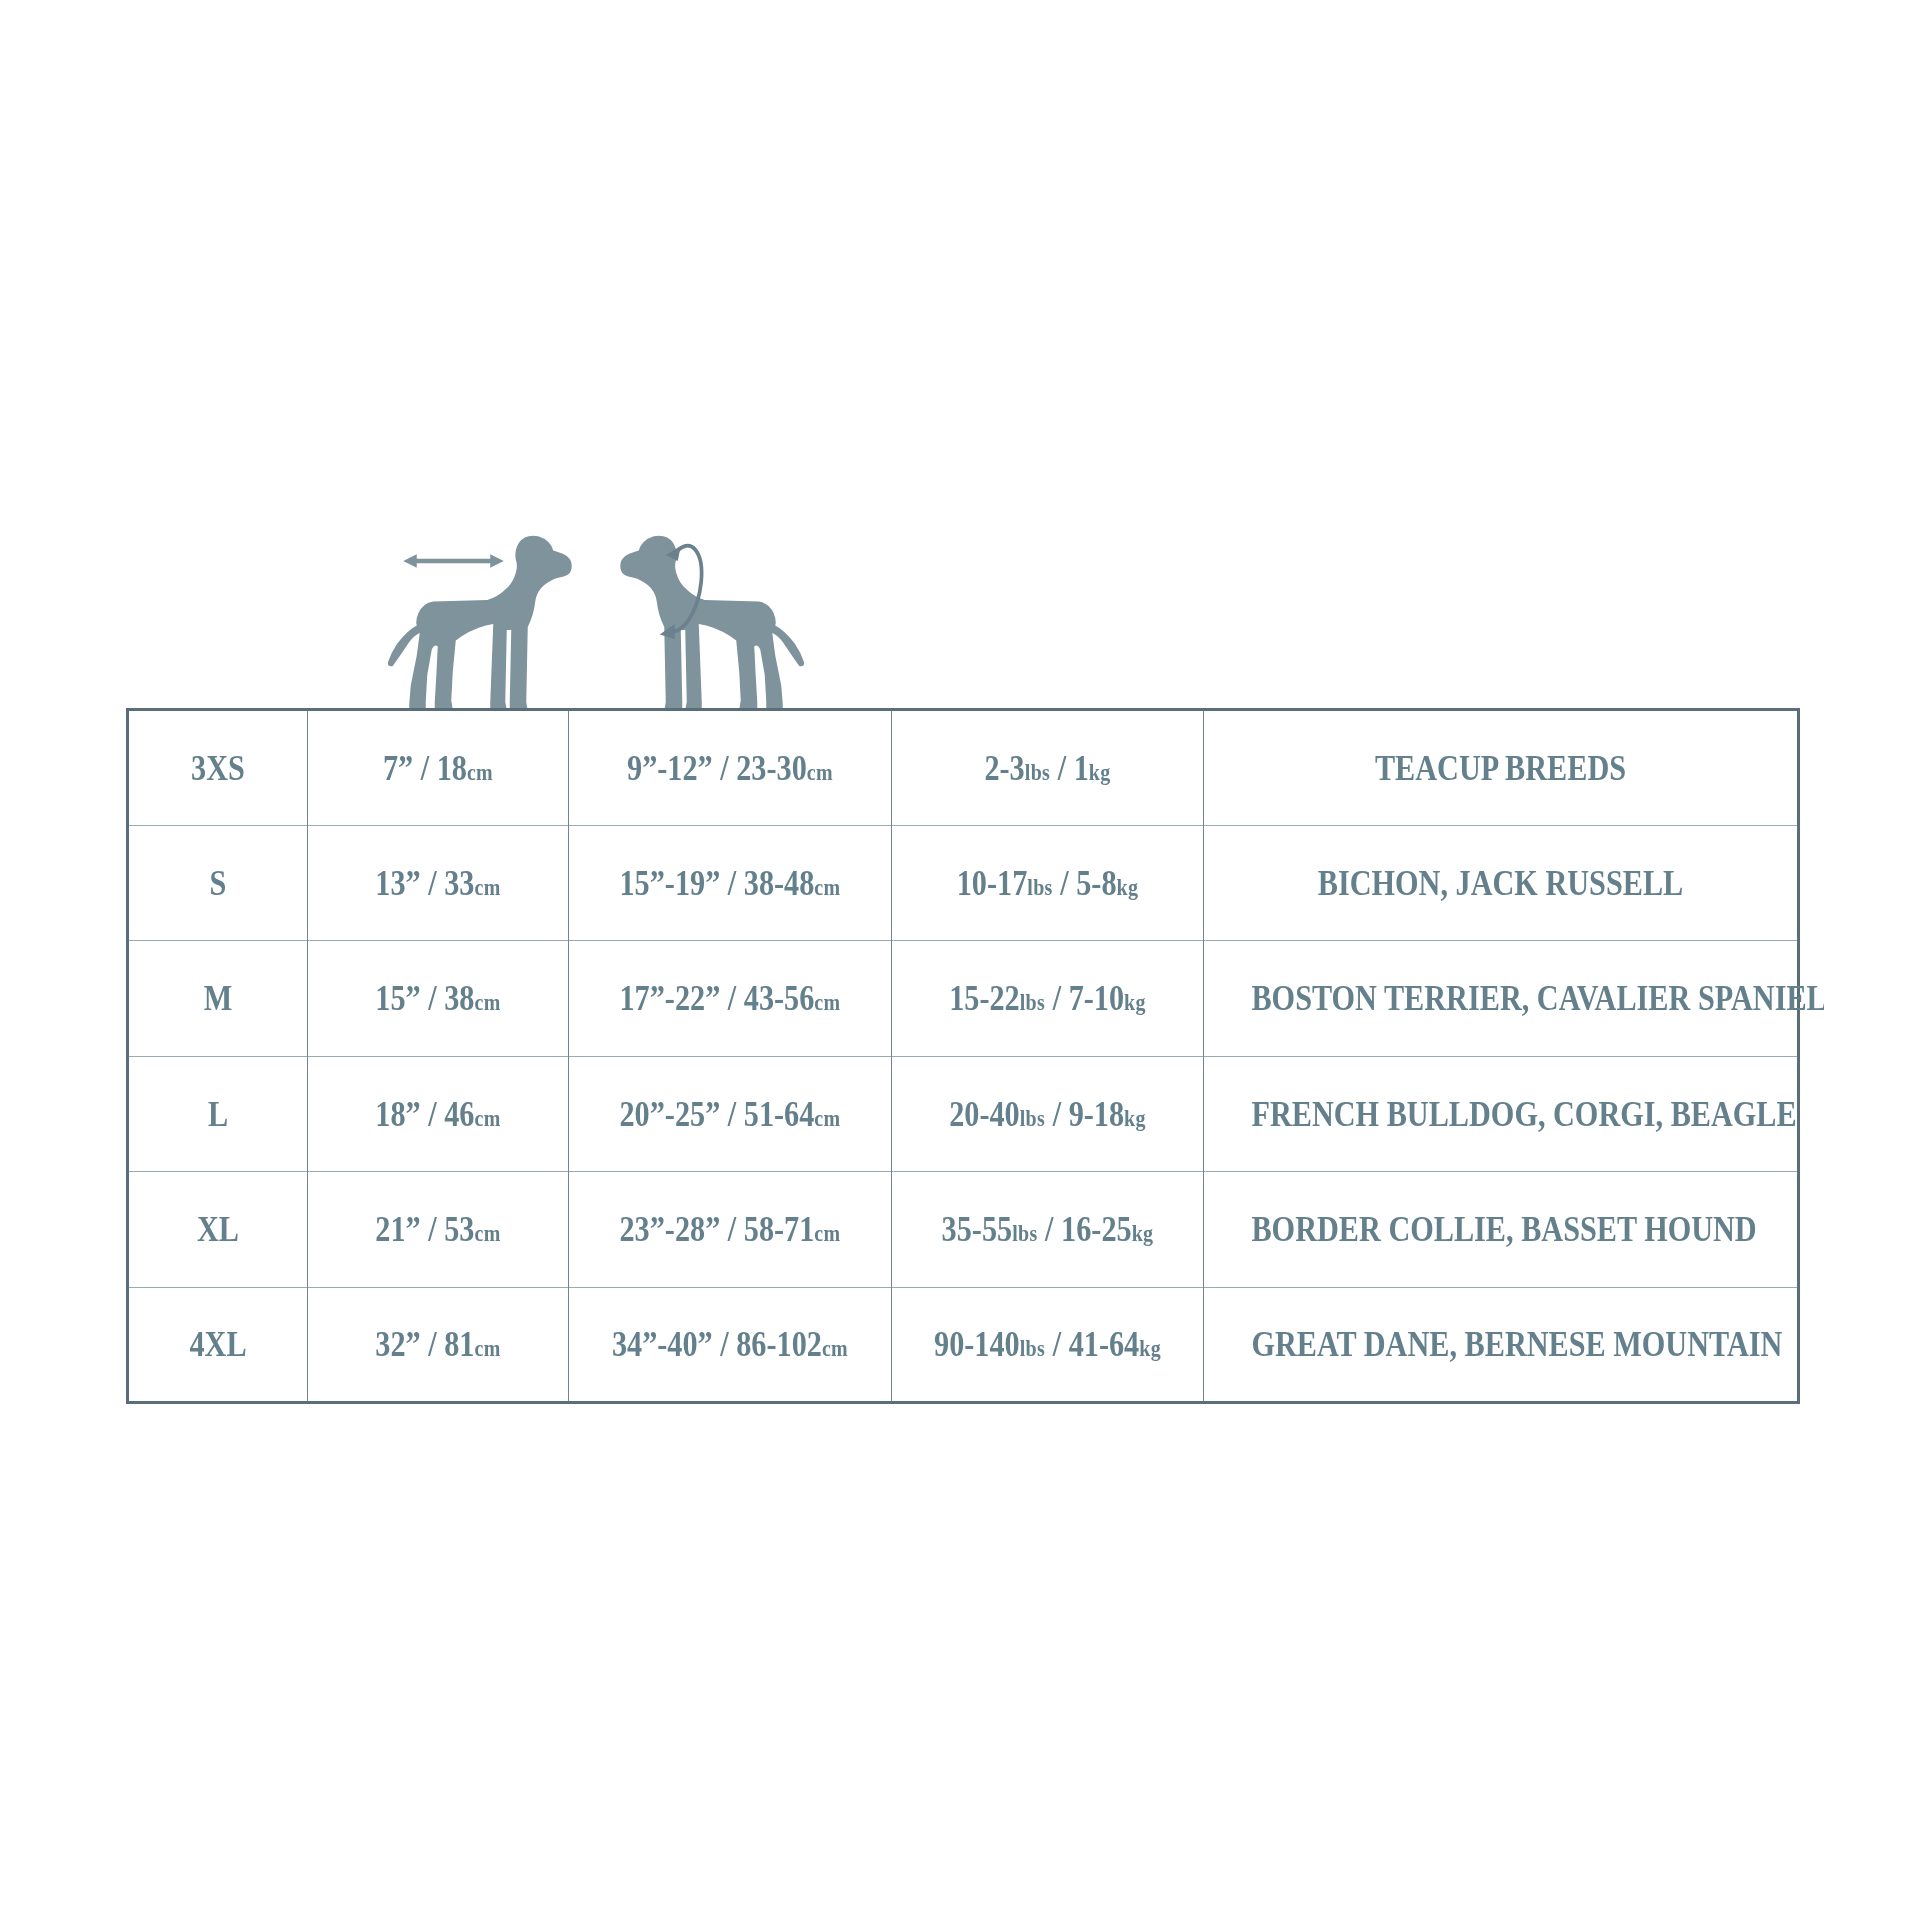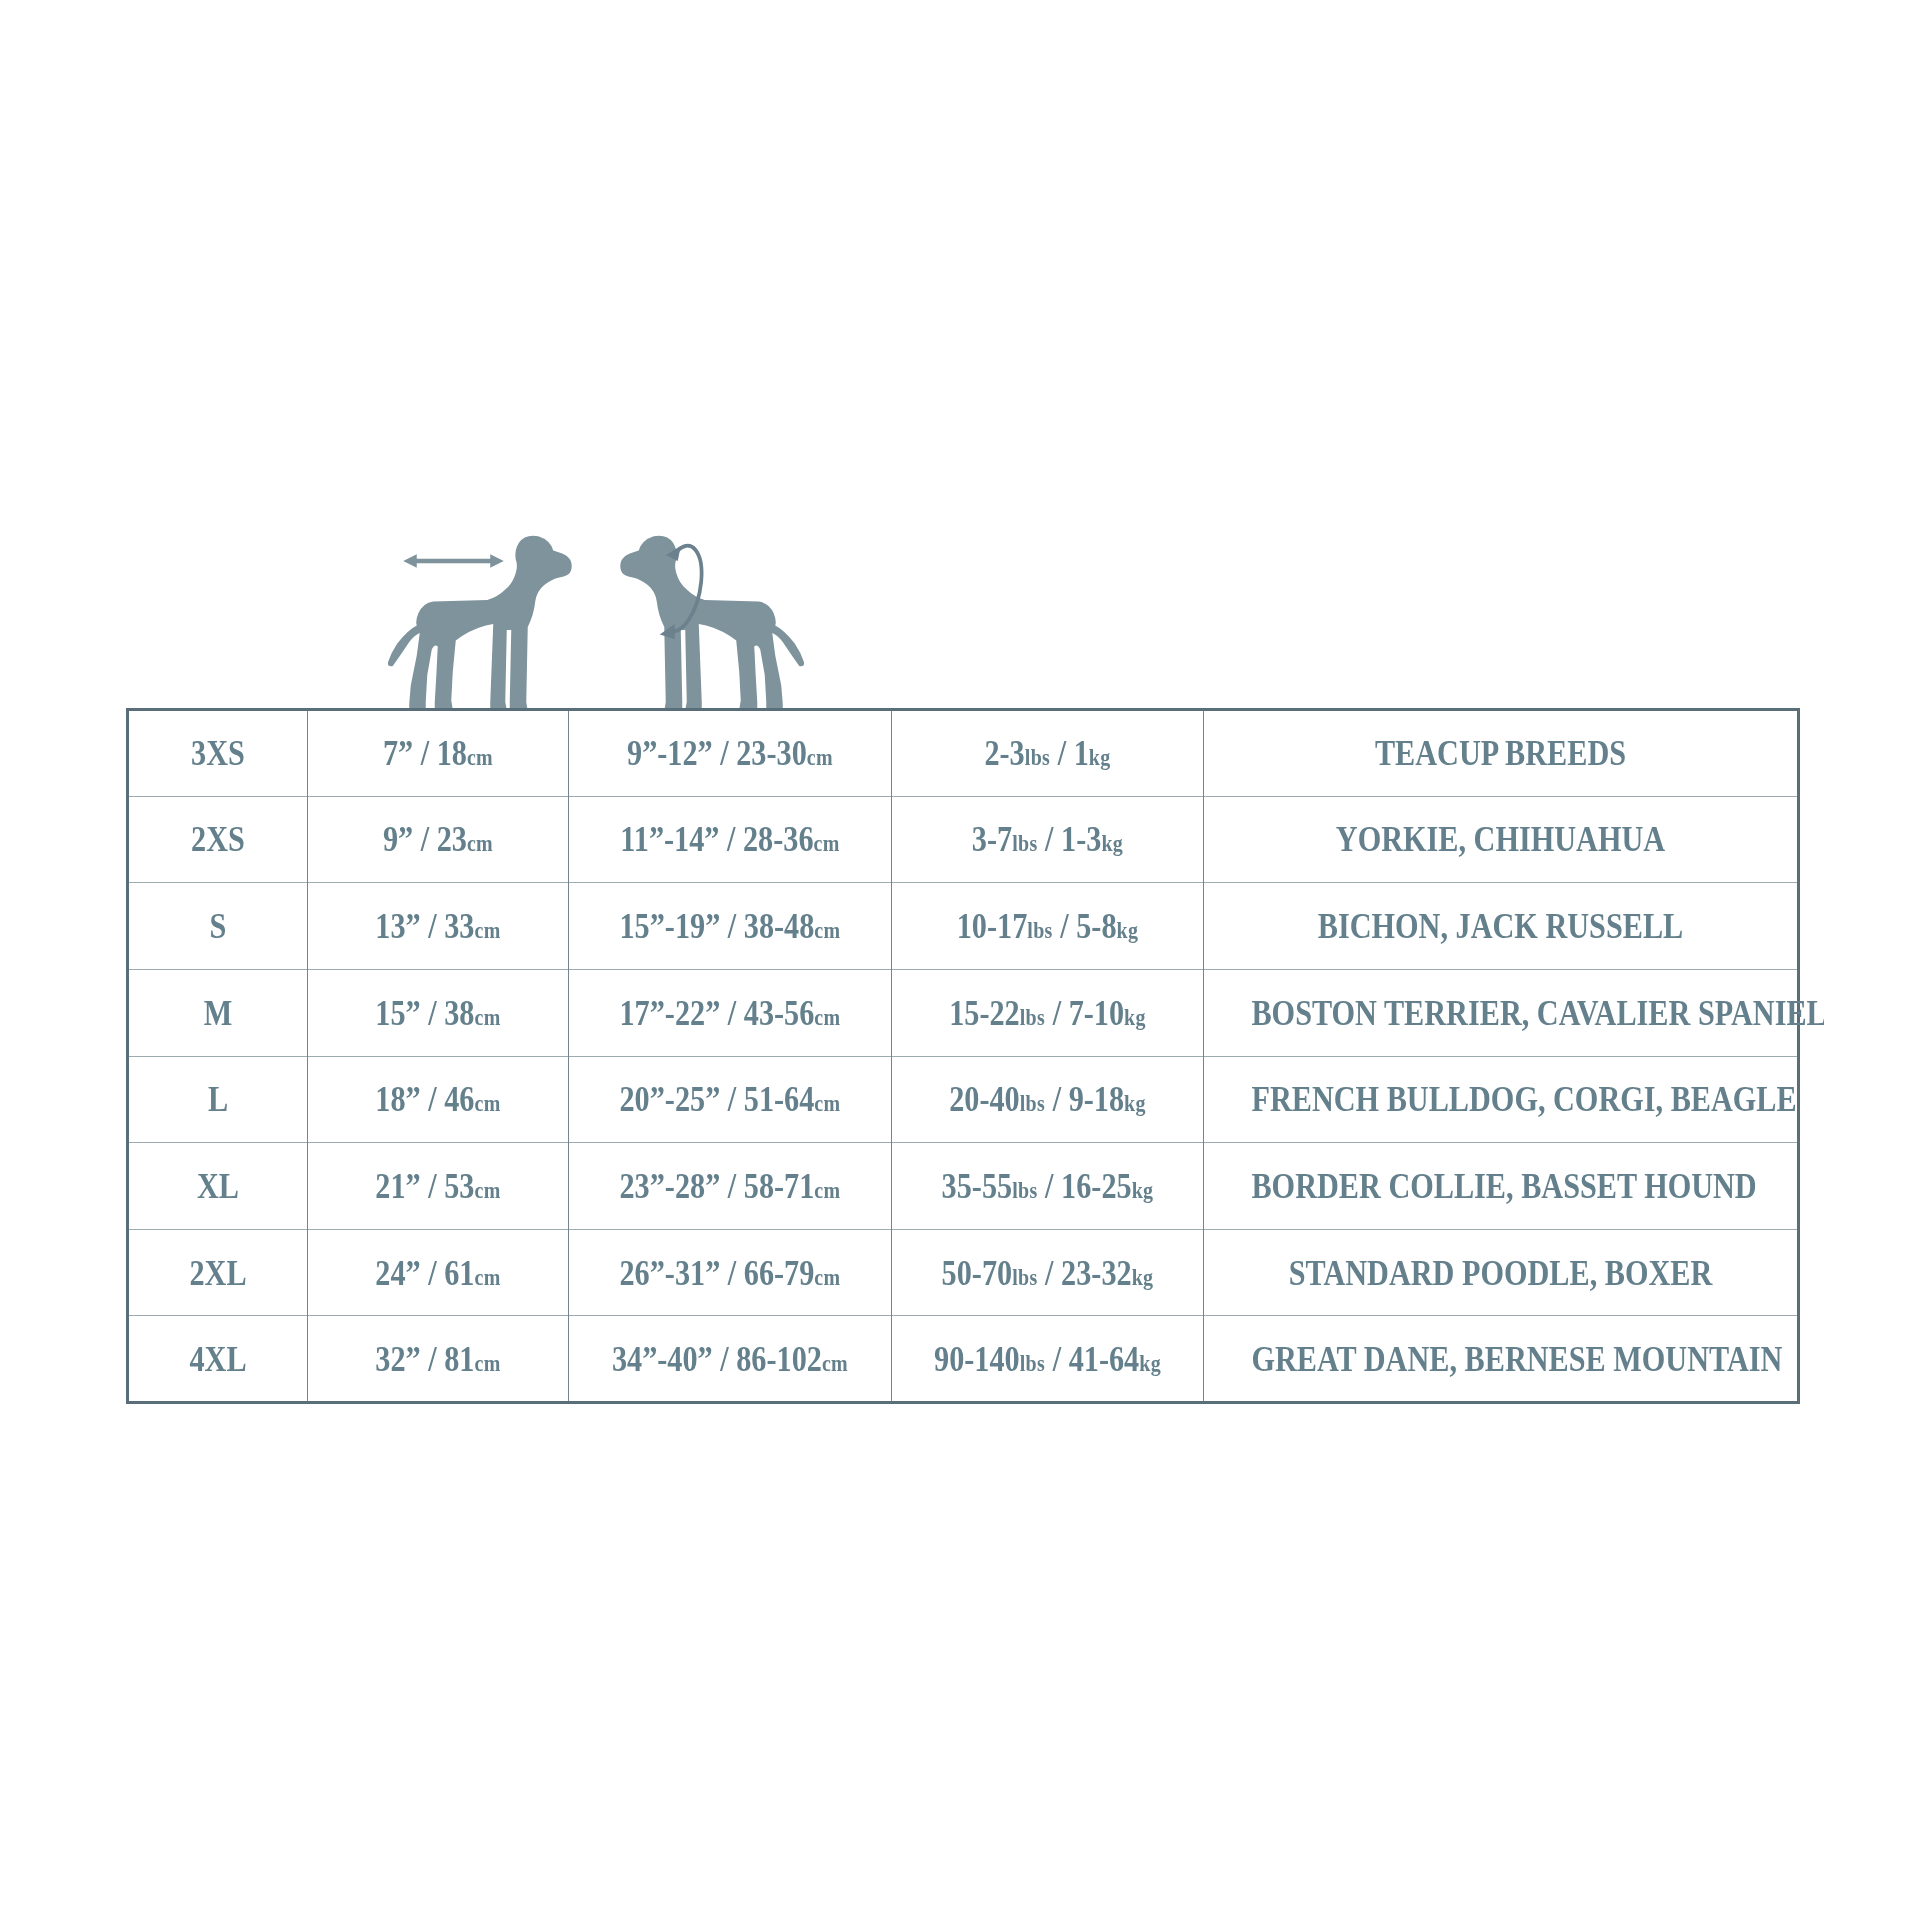--- a/index.html
+++ b/index.html
@@ -86,37 +86,20 @@
           </td>
           <td>
             <span class="ct">2-3<span class="unit">lbs</span> / 1<span class="unit">kg</span></span>
           </td>
           <td>
             <span class="ct">TEACUP BREEDS</span>
           </td>
         </tr>
         <tr>
           <td>
-            <span class="ct">2XS</span>
-          </td>
-          <td>
-            <span class="ct">9” / 23<span class="unit">cm</span></span>
-          </td>
-          <td>
-            <span class="ct">11”-14” / 28-36<span class="unit">cm</span></span>
-          </td>
-          <td>
-            <span class="ct">3-7<span class="unit">lbs</span> / 1-3<span class="unit">kg</span></span>
-          </td>
-          <td>
-            <span class="ct">YORKIE, CHIHUAHUA</span>
-          </td>
-        </tr>
-        <tr>
-          <td>
             <span class="ct">S</span>
           </td>
           <td>
             <span class="ct">13” / 33<span class="unit">cm</span></span>
           </td>
           <td>
             <span class="ct">15”-19” / 38-48<span class="unit">cm</span></span>
           </td>
           <td>
             <span class="ct">10-17<span class="unit">lbs</span> / 5-8<span class="unit">kg</span></span>
@@ -171,37 +154,20 @@
           </td>
           <td>
             <span class="ct">35-55<span class="unit">lbs</span> / 16-25<span class="unit">kg</span></span>
           </td>
           <td>
             <span class="ct">BORDER COLLIE, BASSET HOUND</span>
           </td>
         </tr>
         <tr>
           <td>
-            <span class="ct">2XL</span>
-          </td>
-          <td>
-            <span class="ct">24” / 61<span class="unit">cm</span></span>
-          </td>
-          <td>
-            <span class="ct">26”-31” / 66-79<span class="unit">cm</span></span>
-          </td>
-          <td>
-            <span class="ct">50-70<span class="unit">lbs</span> / 23-32<span class="unit">kg</span></span>
-          </td>
-          <td>
-            <span class="ct">STANDARD POODLE, BOXER</span>
-          </td>
-        </tr>
-        <tr>
-          <td>
             <span class="ct">4XL</span>
           </td>
           <td>
             <span class="ct">32” / 81<span class="unit">cm</span></span>
           </td>
           <td>
             <span class="ct">34”-40” / 86-102<span class="unit">cm</span></span>
           </td>
           <td>
             <span class="ct">90-140<span class="unit">lbs</span> / 41-64<span class="unit">kg</span></span>

